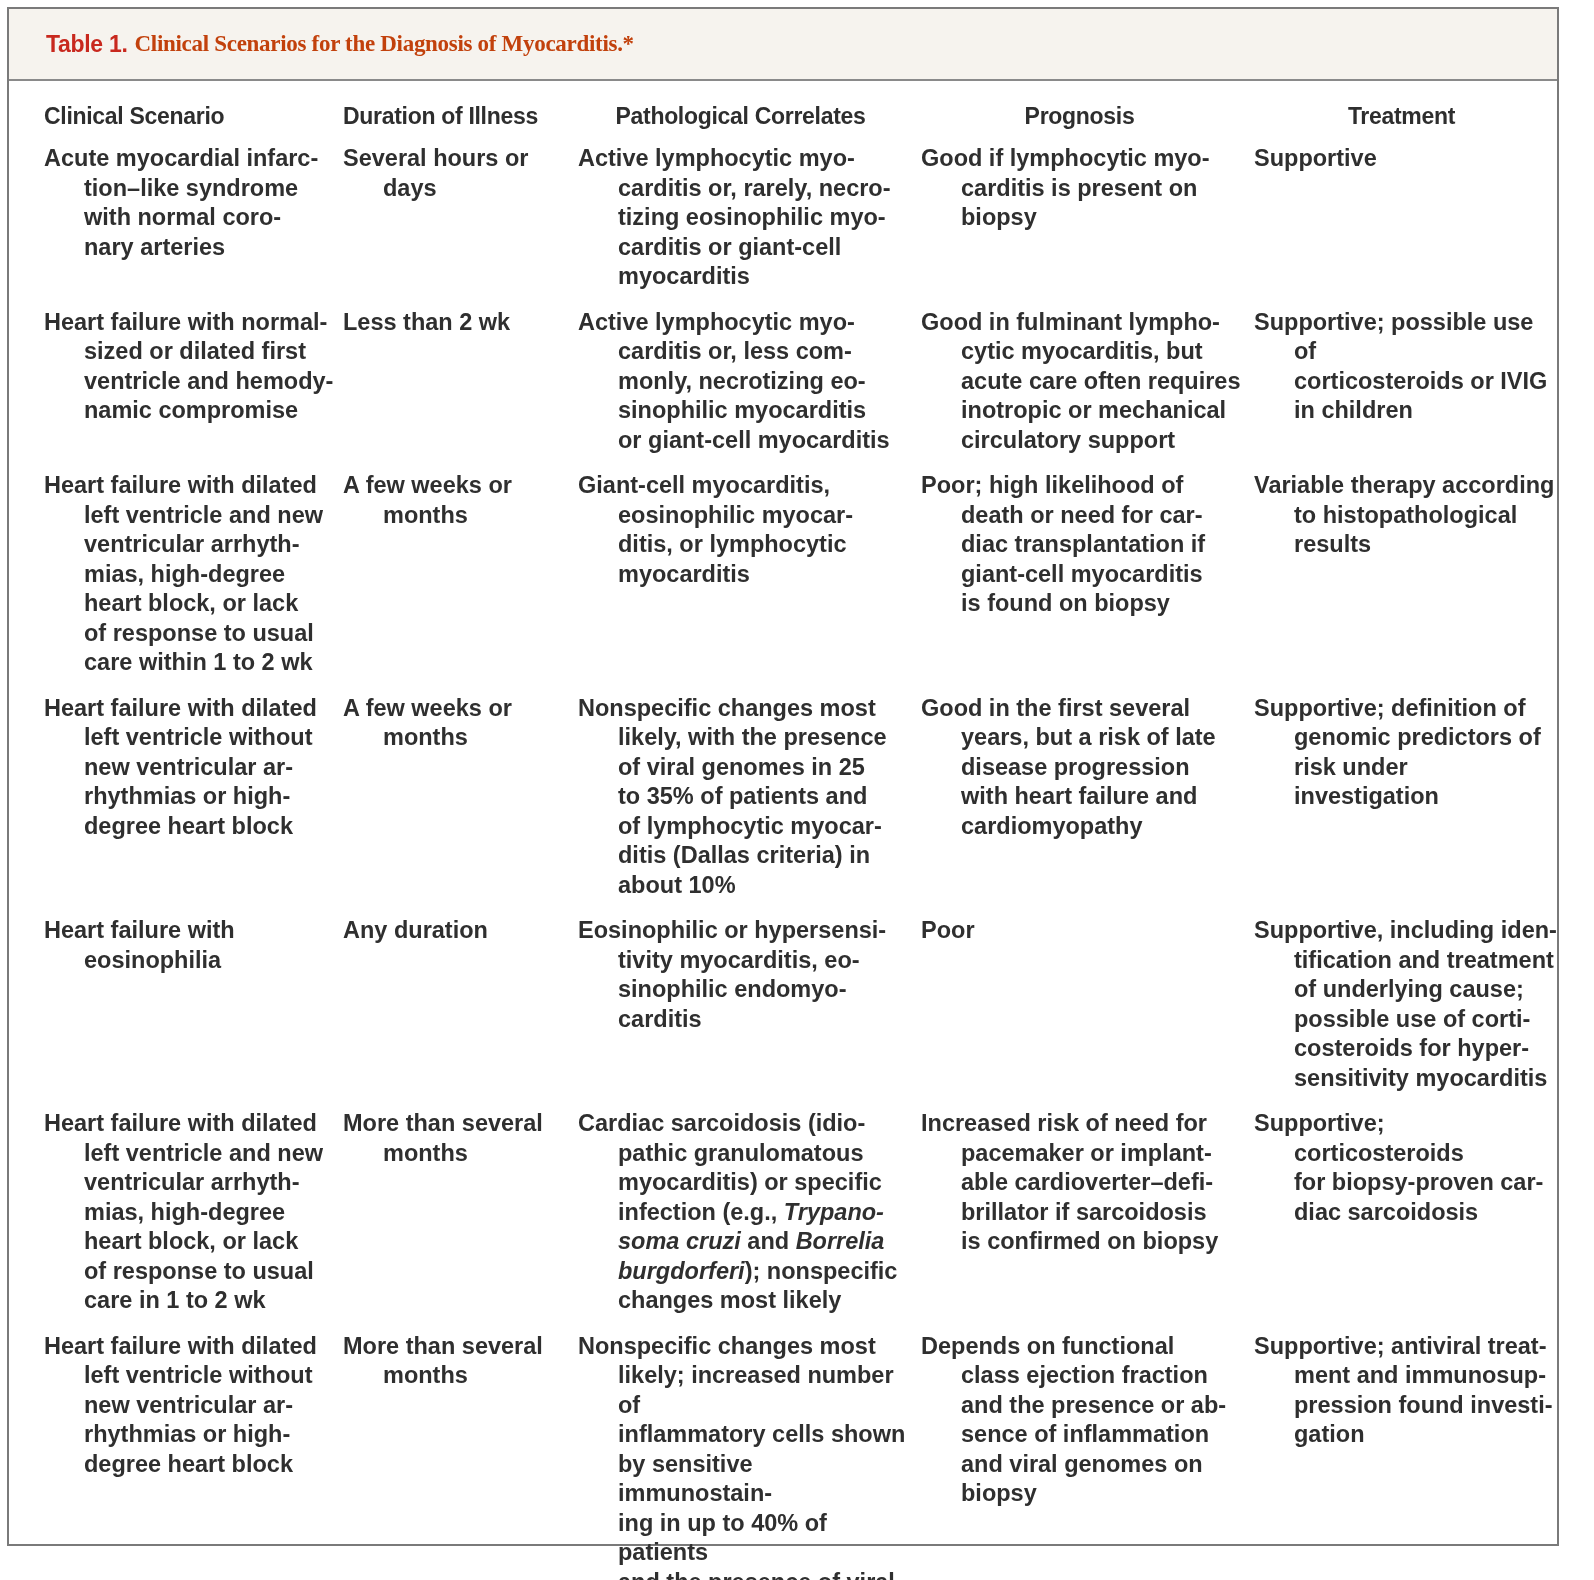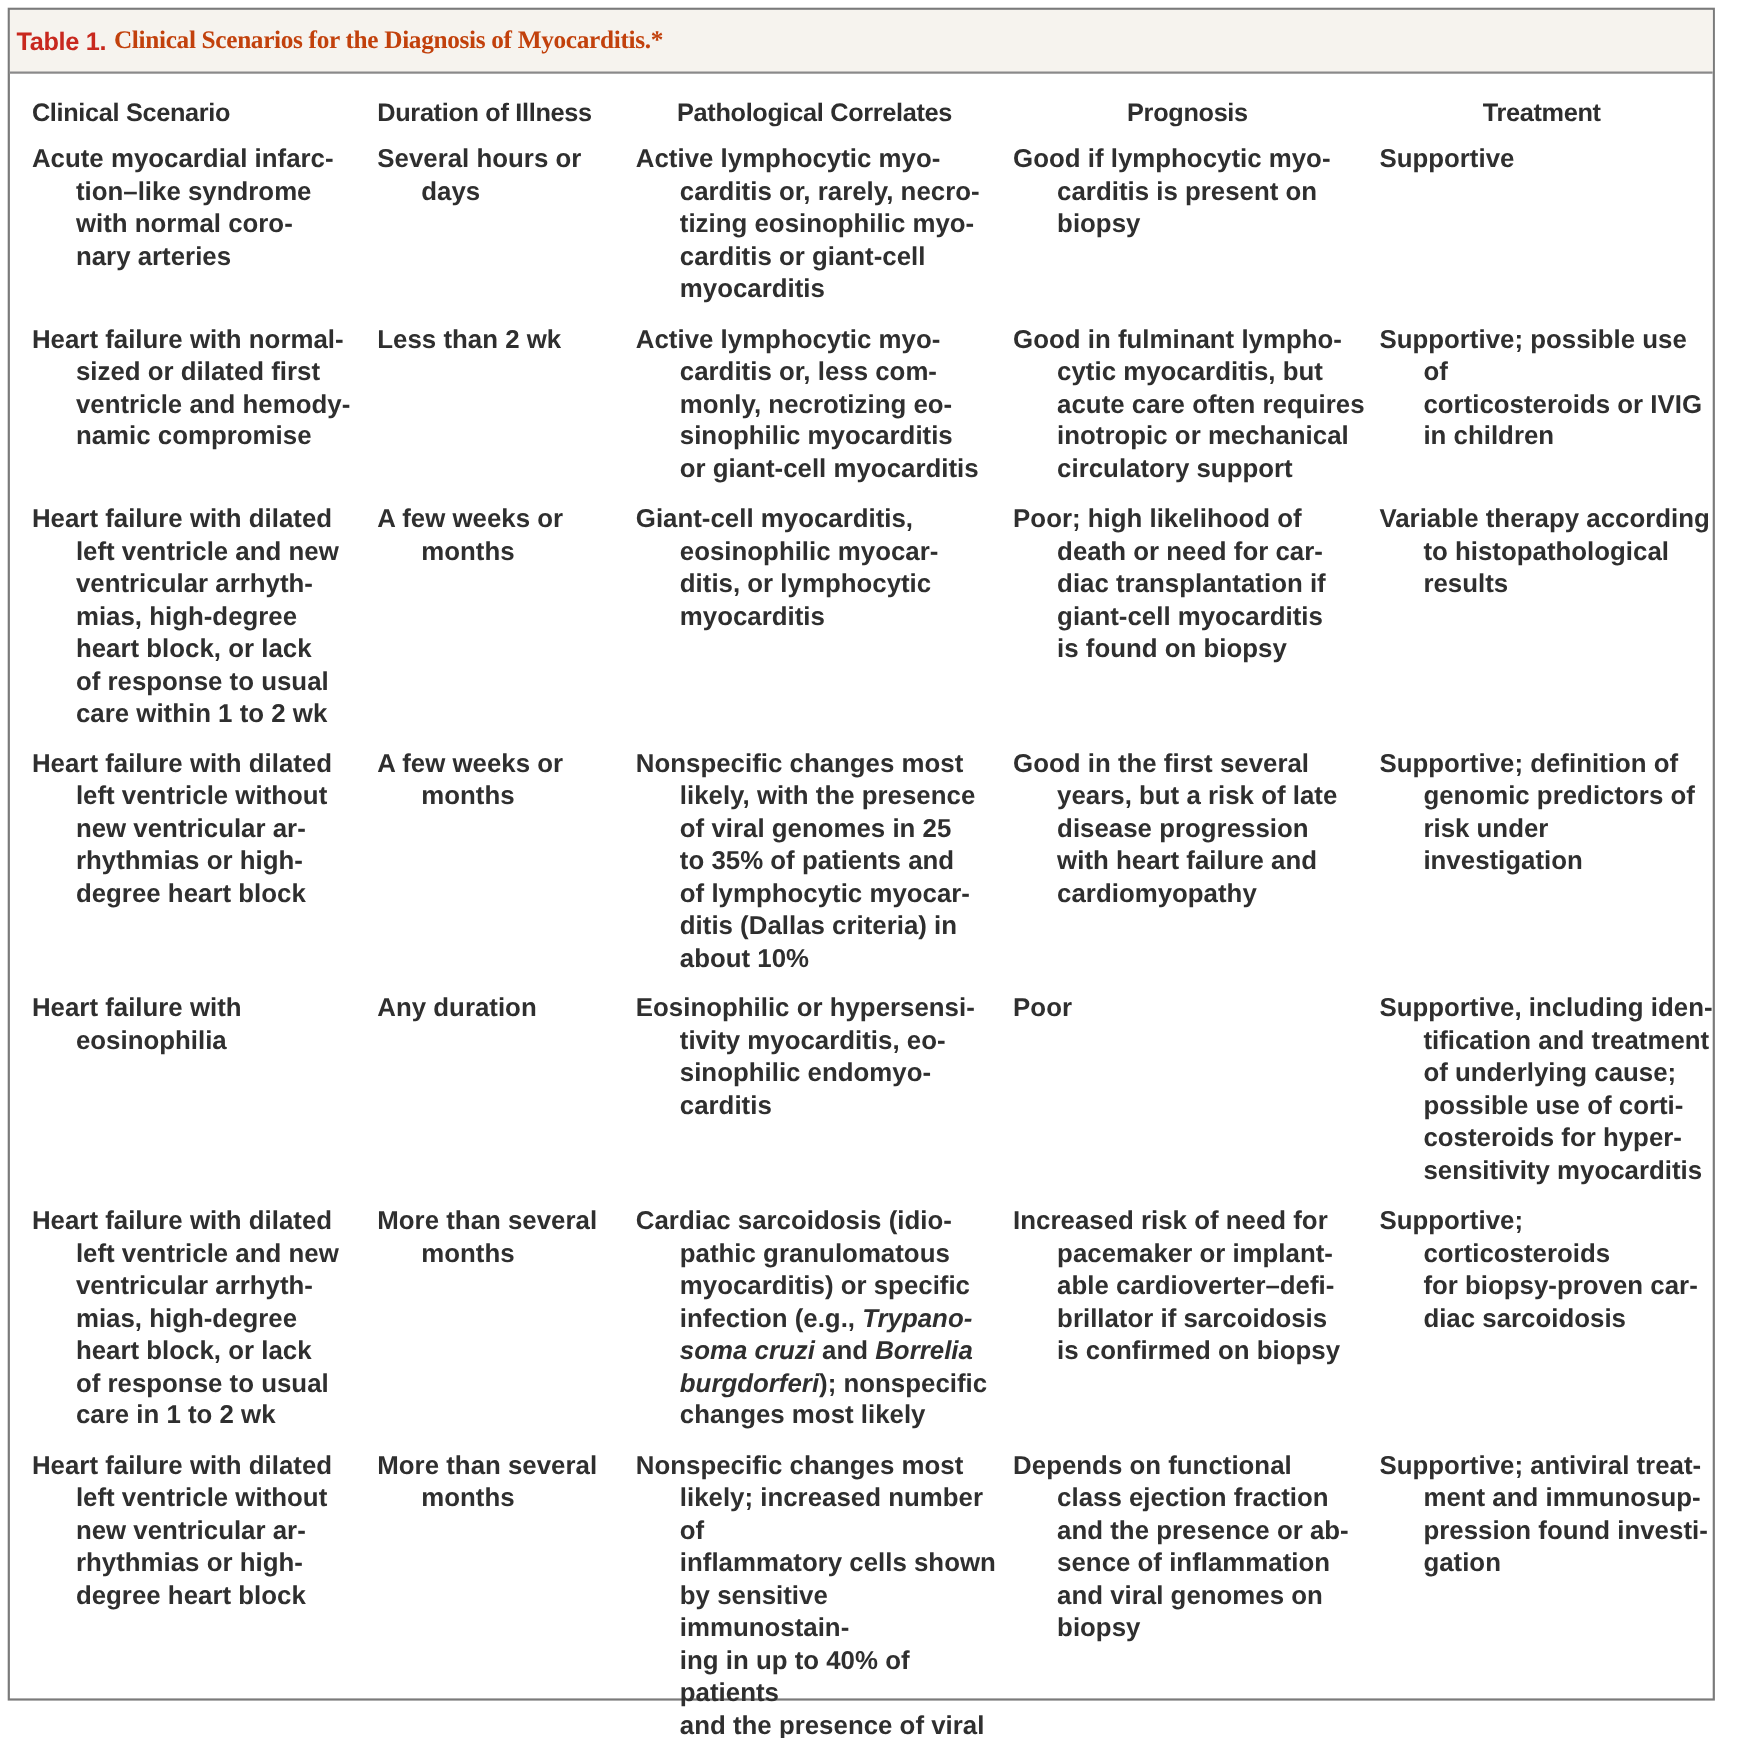--- a/index.html
+++ b/index.html
@@ -2,43 +2,43 @@
 <html><head>
 <meta charset="utf-8">
 <style>
   html, body { margin: 0; padding: 0; background: #ffffff; }
   body { width: 1594px; height: 1580px; position: relative; font-family: "Liberation Sans", "DejaVu Sans", sans-serif; color: #2a2a2a; }
   .frame {
     position: absolute; left: 7px; top: 7px; width: 1552px; height: 1539px;
     border: 2px solid #7a7a7a; box-sizing: border-box; background: #fff;
   }
   .title-band {
-    height: 58px; background: #f6f3ee; border-bottom: 2px solid #8a8a8a;
-    display: flex; align-items: center; padding-left: 6px; box-sizing: border-box;
+    height: 72px; background: #f6f3ee; border-bottom: 2px solid #8a8a8a;
+    display: flex; align-items: center; padding-left: 37px; box-sizing: border-box;
     font-size: 23px; font-weight: bold; letter-spacing: -0.3px;
   }
   .title-num { color: #c8281e; margin-right: 7px; }
   .title-text { color: #c2410c; font-family: Liberation Serif, serif; }
   table { border-collapse: collapse; width: 100%; table-layout: fixed; }
   th {
     font-size: 23px; font-weight: bold; text-align: left; padding: 22px 0 14px 0;
     color: #2e2e2e; letter-spacing: -0.3px;
   }
   th.center { text-align: center; }
   td {
     vertical-align: top; font-size: 23.5px; line-height: 29.5px; padding: 0 0 16px 0;
     color: #2f2f2f;
   }
   .cell { white-space: pre-line; padding-left: 40px; text-indent: -40px; font-weight: bold; }
   col.c1 { width: 326px; }
   col.c2 { width: 233px; }
   col.c3 { width: 345px; }
   col.c4 { width: 333px; }
   col.c5 { width: 311px; }
-  td.p1, th.p1 { padding-left: 20px; }
+  td.p1, th.p1 { padding-left: 35px; }
   td.p2, th.p2 { padding-left: 8px; }
   td.p3, th.p3 { padding-left: 10px; margin-top: 40px; }
   td.p4 { padding-left: 8px; }
   td.p5 { padding-left: 8px; }
   i { font-style: italic; }
 </style>
 </head>
 <body>
 
 <div class="frame">

